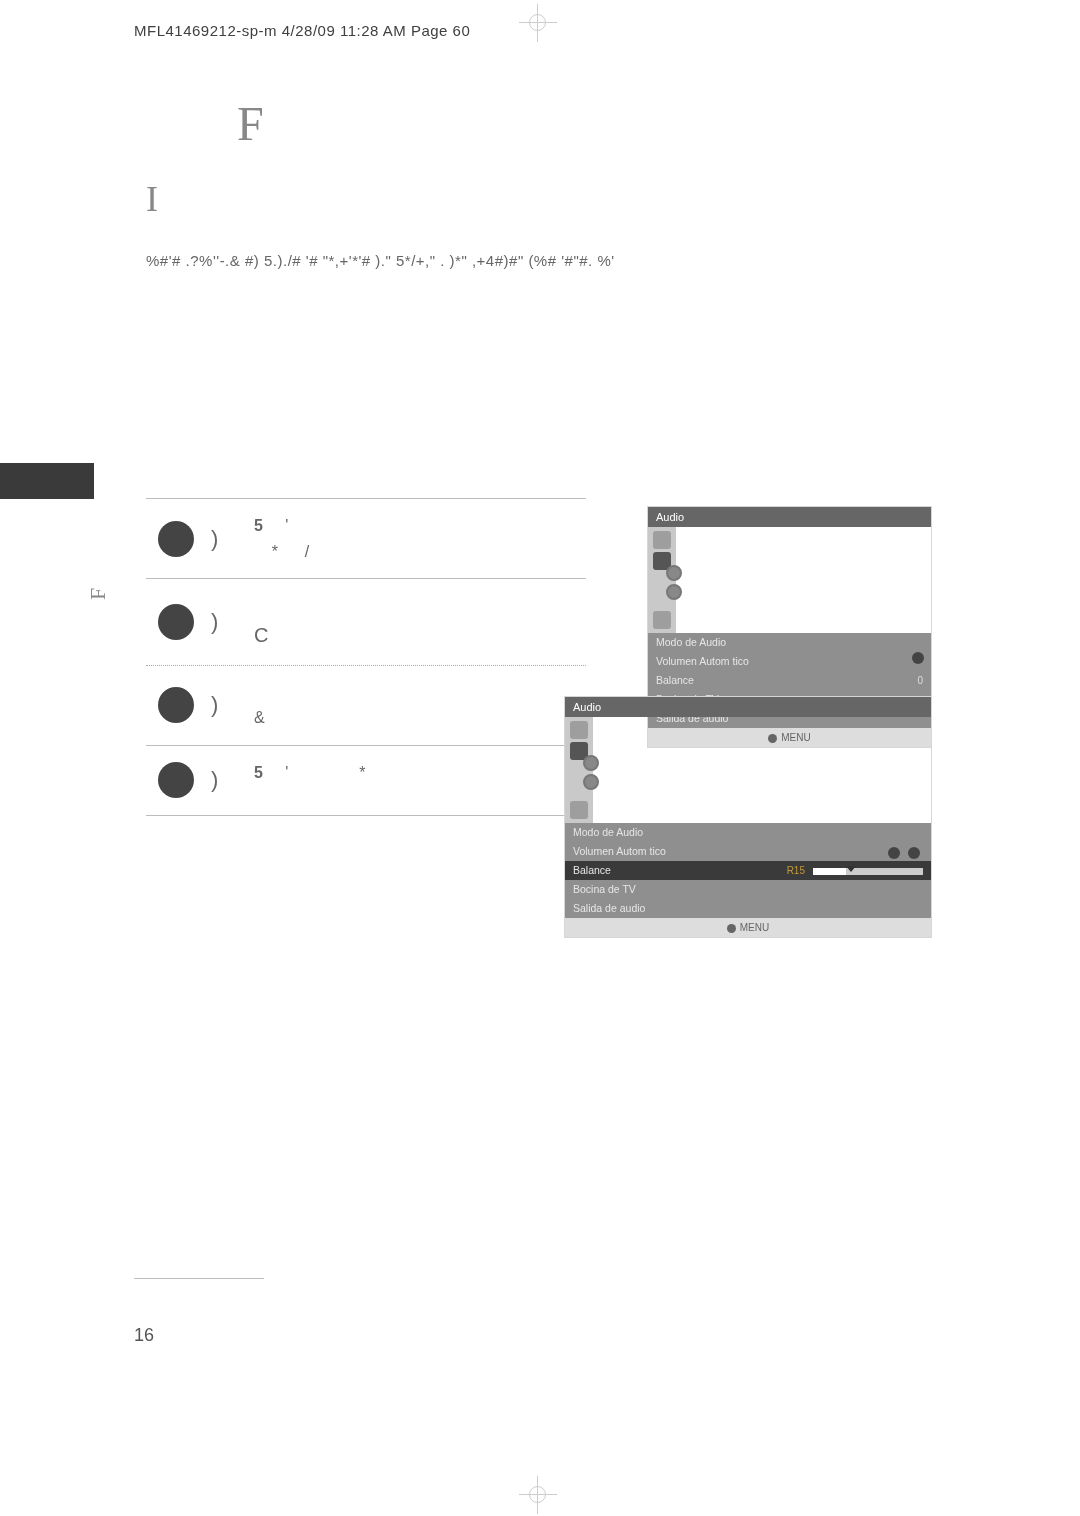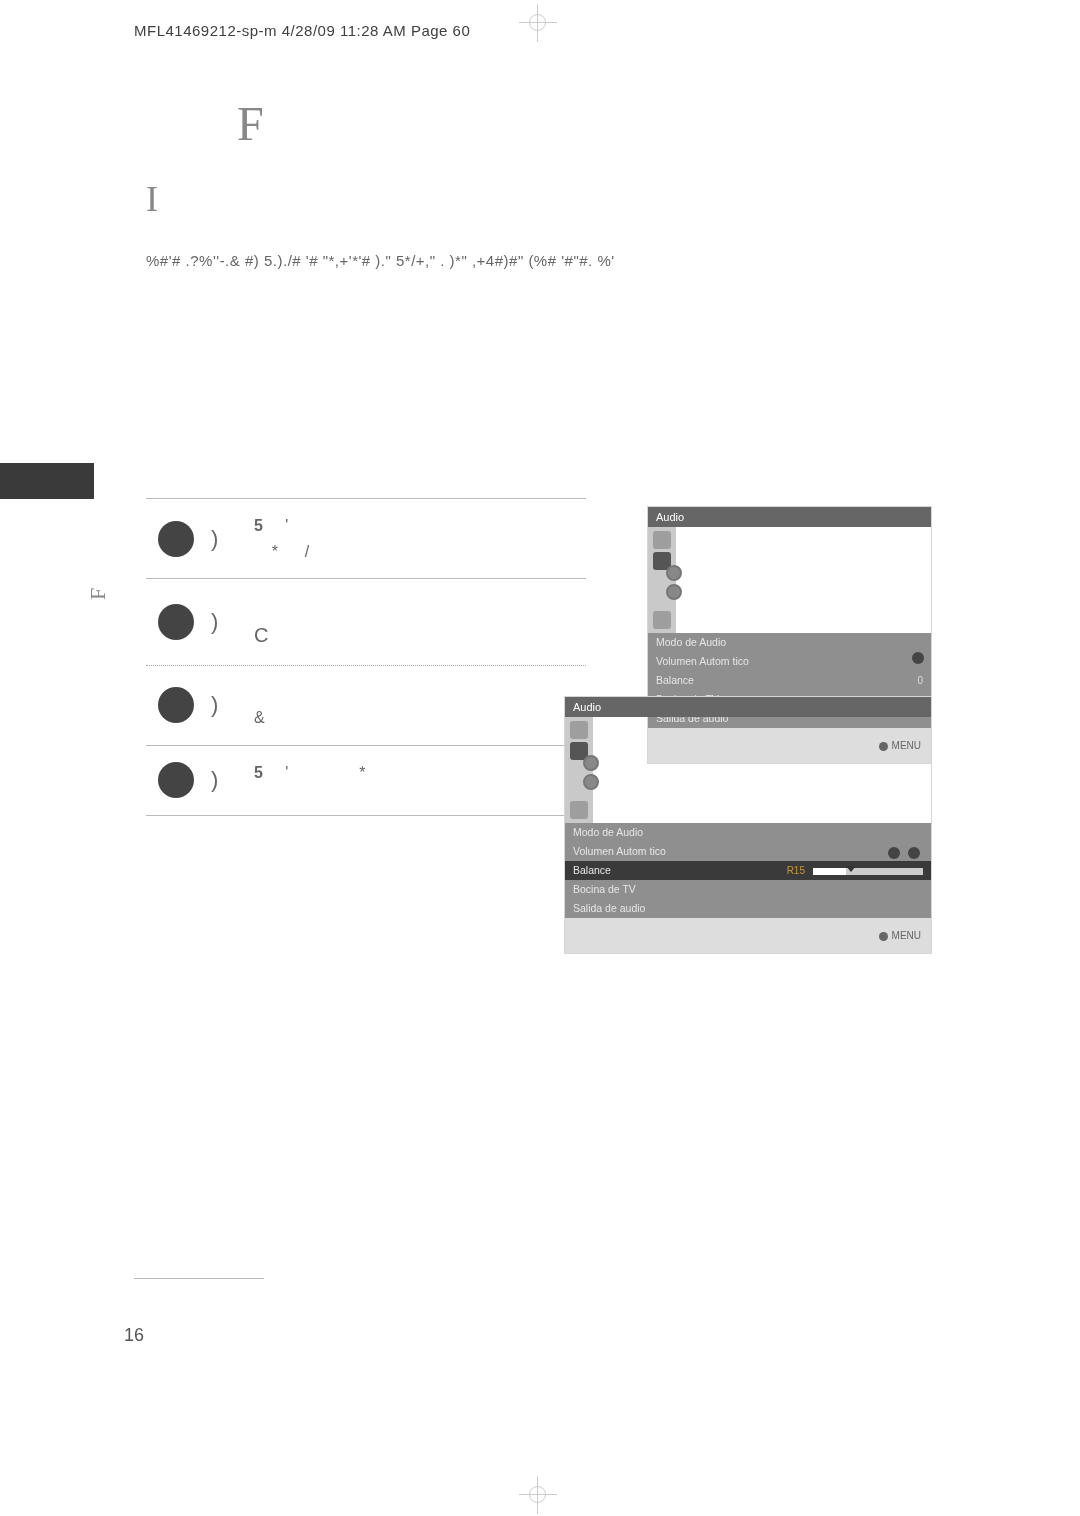--- a/index.html
+++ b/index.html
@@ -206,22 +206,22 @@
     position:absolute;
     left:30%; top:-2px;
     border-left:5px solid transparent;
     border-right:5px solid transparent;
     border-top:6px solid #333;
   }
   .osd-footer {
     background: #ddd;
     color: #666;
     font-size: 10px;
-    text-align: right;
-    padding: 12px 10px;
+    text-align: center;
+    padding: 4px 10px;
   }
   .osd-footer .dot {
     display:inline-block;
     width:9px;height:9px;border-radius:50%;
     background:#666;
     margin-right:4px;
     vertical-align:middle;
   }
   .dots-right {
     position: absolute;
@@ -236,21 +236,21 @@
 
   
   .bottom-rule {
     position:absolute;
     left:134px; bottom:237px;
     width:130px; height:1px;
     background:#bbb;
   }
   .page-num {
     position:absolute;
-    left:124px; bottom:170px;
+    left:134px; bottom:170px;
     font-size:18px;
     color:#555;
   }
 </style>
 </head>
 <body>
 
 <div class="header-line">MFL41469212-sp-m   4/28/09 11:28 AM  Page 60</div>
 
 <div class="reg-top">

